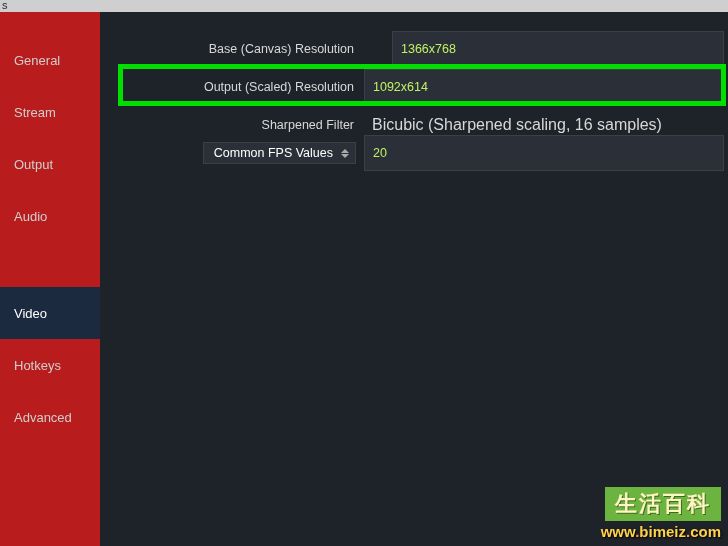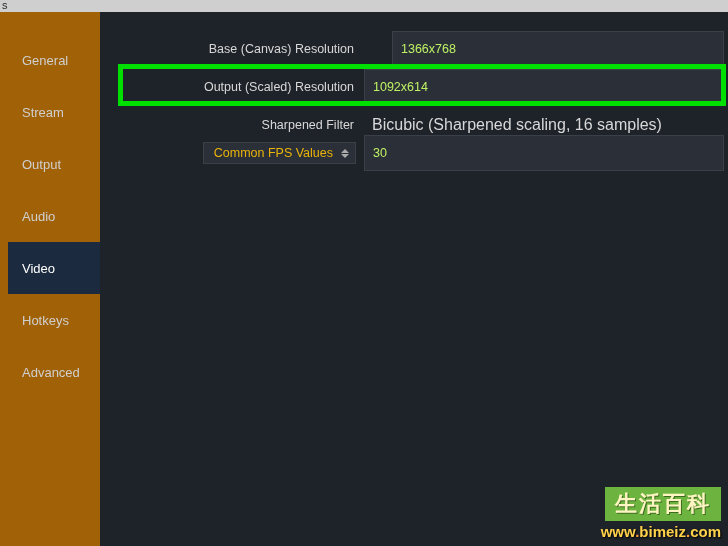--- a/index.html
+++ b/index.html
@@ -23,38 +23,38 @@
       font-size: 11px;
       padding-left: 2px;
       line-height: 10px;
     }
     .app {
       display: flex;
       height: calc(100% - 12px);
     }
     .sidebar {
       width: 100px;
-      background: #a16207;
+      background: #b91c1c;
       display: flex;
       flex-direction: column;
       padding-top: 22px;
-      padding-left: 8px;
     }
     .sidebar-item {
       height: 52px;
       display: flex;
       align-items: center;
       padding-left: 14px;
       font-size: 13px;
       color: #cfcfcf;
       cursor: pointer;
     }
     .sidebar-item.active {
       background: #1c2a3f;
       color: #ffffff;
+      margin-top: 45px;
     }
     .content {
       flex: 1;
       position: relative;
       padding-top: 24px;
     }
     .row {
       display: flex;
       align-items: center;
       height: 26px;
@@ -86,21 +86,21 @@
       padding-left: 8px;
     }
     .fps-label-box {
       display: flex;
       align-items: center;
       background: #2b2f37;
       border: 1px solid #3a3f48;
       height: 22px;
       padding: 0 6px 0 10px;
       font-size: 12.5px;
-      color: #eab308;
+      color: #ffffff;
       margin-right: 4px;
     }
     .spinner {
       display: flex;
       flex-direction: column;
       margin-left: 8px;
       gap: 1px;
     }
     .spinner .caret {
       width: 0;
@@ -216,21 +216,21 @@
       <div class="fps-row-label-wrap">
         <div class="fps-label-box">
           <span>Common FPS Values</span>
           <span class="spinner">
             <span class="caret up"></span>
             <span class="caret down"></span>
           </span>
         </div>
       </div>
       <div class="row-field">
-        <span>30</span>
+        <span>20</span>
       </div>
     </div>
 
   </div>
 </div>
 
 <div class="watermark">
   <div class="wm-top">生活百科</div>
   <div class="wm-bot">
     <span>www</span><span class="dot">.</span><span>bimeiz</span><span class="dot">.</span><span>com</span>

